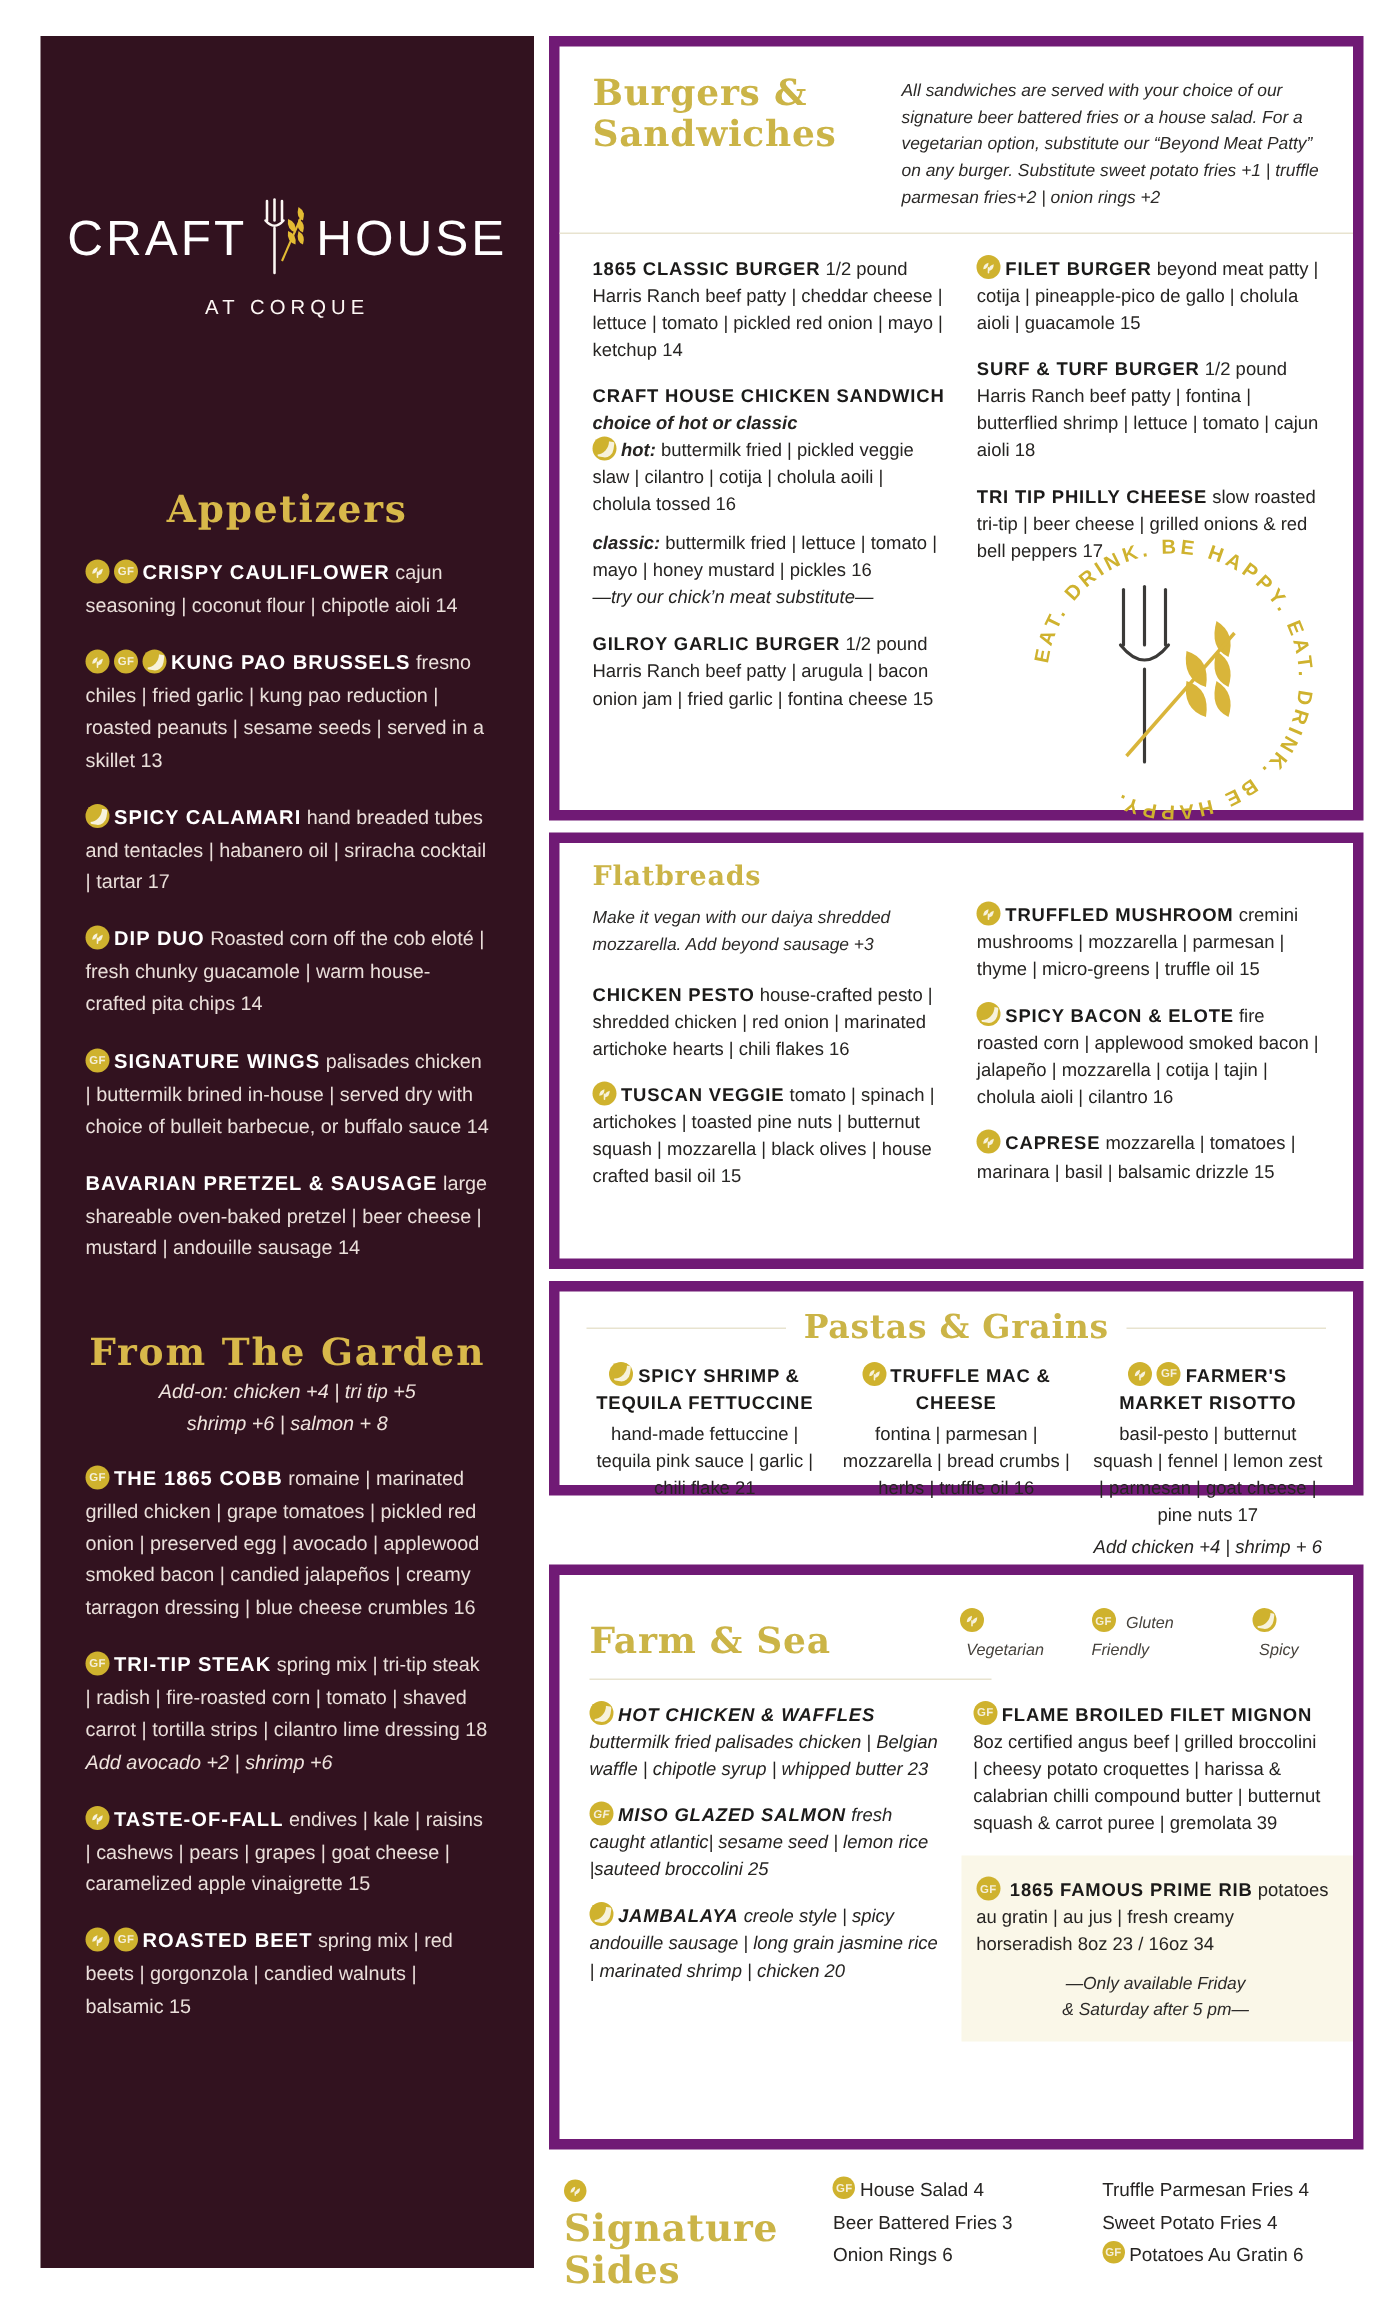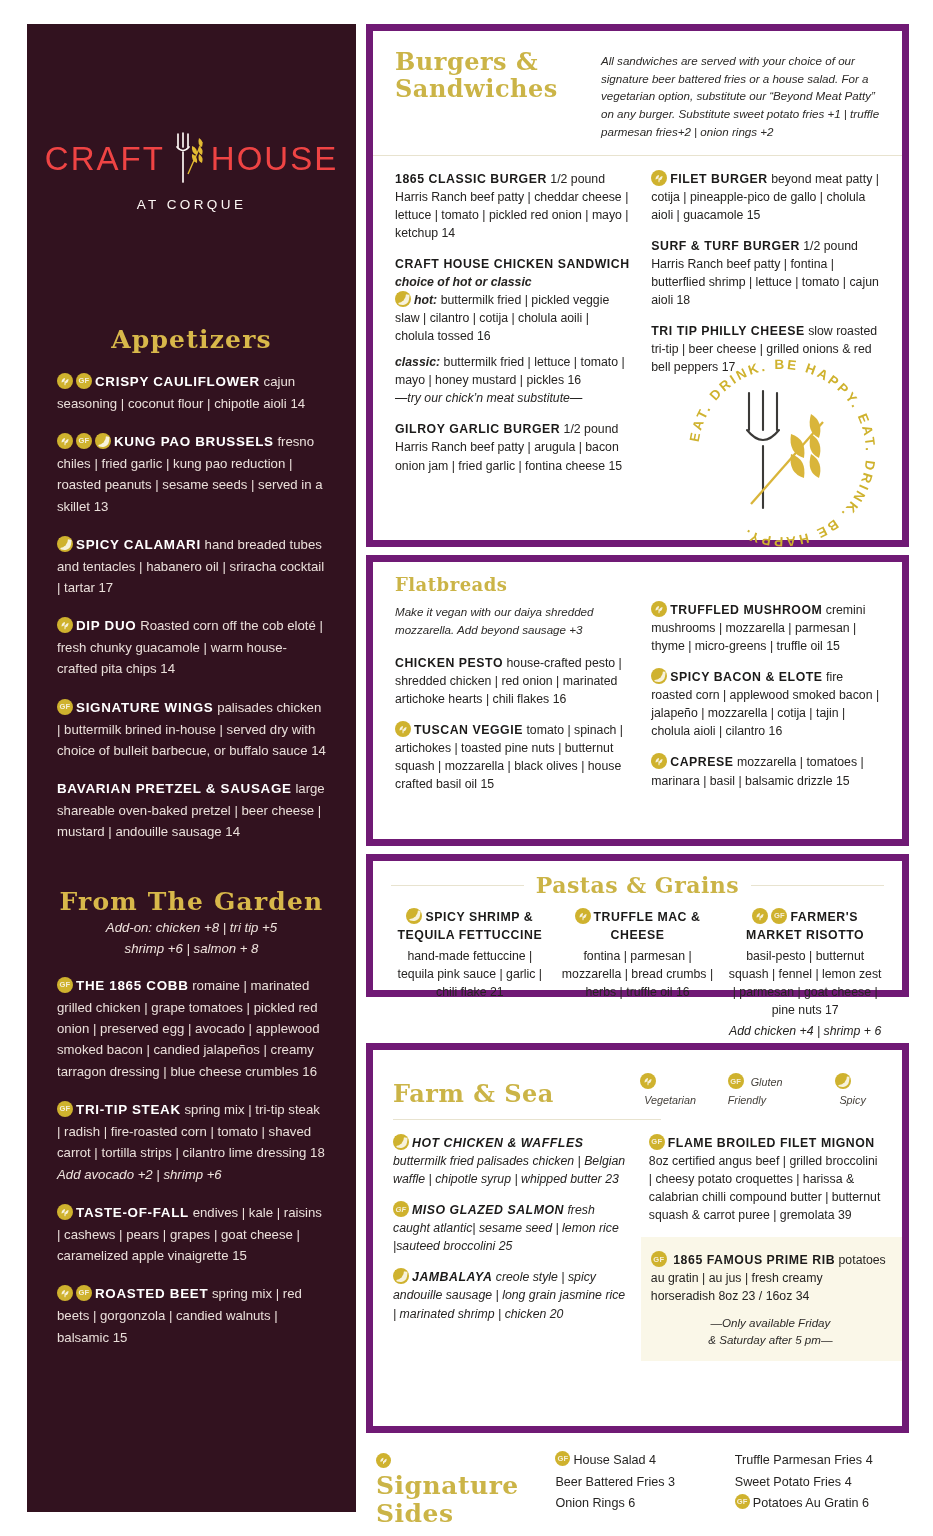--- a/index.html
+++ b/index.html
@@ -13,21 +13,21 @@
   
   .sidebar{
     position:absolute;left:27px;top:24px;width:329px;height:1488px;
     background:#32121f;color:#f2e9e4;box-sizing:border-box;
     padding:0 30px;
   }
   .logo-wrap{margin-top:104px;text-align:center;position:relative;}
   .logo-row{display:flex;align-items:center;justify-content:center;}
   .logo-word{
     font-family:"Liberation Sans", sans-serif;
-    font-size:33px;letter-spacing:2.0px;font-weight:400;color:#ef4444;
+    font-size:33px;letter-spacing:2.0px;font-weight:400;color:#ffffff;
     line-height:1;
   }
   .logo-mark{width:44px;height:60px;position:relative;margin:0 1px;}
   .logo-sub{
     margin-top:9px;font-size:13.5px;letter-spacing:3.4px;color:#fdf7f4;
   }
 
   .sec-head{
     font-family:"DejaVu Serif", serif;
     font-weight:700;color:#d8b84a;text-align:center;
@@ -145,21 +145,21 @@
                 <path d="M4.5 9.5 q0-3.5 3.5-4.4 q0 4.1-3.5 4.4Z M11.5 6.1 q0 4.1-3.5 4.5 q0-3.6 3.5-4.5Z" fill="#f7f2dc"></path>
                 <path d="M8 11.8 L8 8.6" stroke="#f7f2dc" stroke-width="1.05" fill="none" stroke-linecap="round"></path>
               </svg></span><span class="nm">DIP DUO</span> <span>Roasted corn off the cob eloté | fresh chunky guacamole | warm house-crafted pita chips 14</span></div>
           <div class="s-item"><span class="bdg gf"></span><span class="nm">SIGNATURE WINGS</span> <span>palisades chicken | buttermilk brined in-house | served dry with choice of bulleit barbecue, or buffalo sauce 14</span></div>
           <div class="s-item"><span class="nm">BAVARIAN PRETZEL &amp; SAUSAGE</span> <span>large shareable oven-baked pretzel | beer cheese | mustard | andouille sausage 14</span></div>
         </div>
     </div>
 
     <div style="margin-top:44px;">
       <div class="sec-head">From The Garden</div>
-      <div class="sub-ital">Add-on: chicken +8 | tri tip +5</div>
+      <div class="sub-ital">Add-on: chicken +4 | tri tip +5</div>
       <div class="sub-ital">shrimp +6 | salmon + 8</div>
       <div id="garden-list" style="margin-top:12px;">
           <div class="s-item"><span class="bdg gf"></span><span class="nm">THE 1865 COBB</span> <span>romaine | marinated grilled chicken | grape tomatoes | pickled red onion | preserved egg | avocado | applewood smoked bacon | candied jalapeños | creamy tarragon dressing | blue cheese crumbles 16</span></div>
           <div class="s-item"><span class="bdg gf"></span><span class="nm">TRI-TIP STEAK</span> <span>spring mix | tri-tip steak | radish | fire-roasted corn | tomato | shaved carrot | tortilla strips | cilantro lime dressing 18</span><span class="ital">Add avocado +2 | shrimp +6</span></div>
           <div class="s-item"><span class="bdg"><svg width="16" height="16" viewBox="0 0 16 16">
                 <path d="M4.5 9.5 q0-3.5 3.5-4.4 q0 4.1-3.5 4.4Z M11.5 6.1 q0 4.1-3.5 4.5 q0-3.6 3.5-4.5Z" fill="#f7f2dc"></path>
                 <path d="M8 11.8 L8 8.6" stroke="#f7f2dc" stroke-width="1.05" fill="none" stroke-linecap="round"></path>
               </svg></span><span class="nm">TASTE-OF-FALL</span> <span>endives | kale | raisins | cashews | pears | grapes | goat cheese | caramelized apple vinaigrette  15</span></div>
           <div class="s-item"><span class="bdg"><svg width="16" height="16" viewBox="0 0 16 16">
                 <path d="M4.5 9.5 q0-3.5 3.5-4.4 q0 4.1-3.5 4.4Z M11.5 6.1 q0 4.1-3.5 4.5 q0-3.6 3.5-4.5Z" fill="#f7f2dc"></path>

